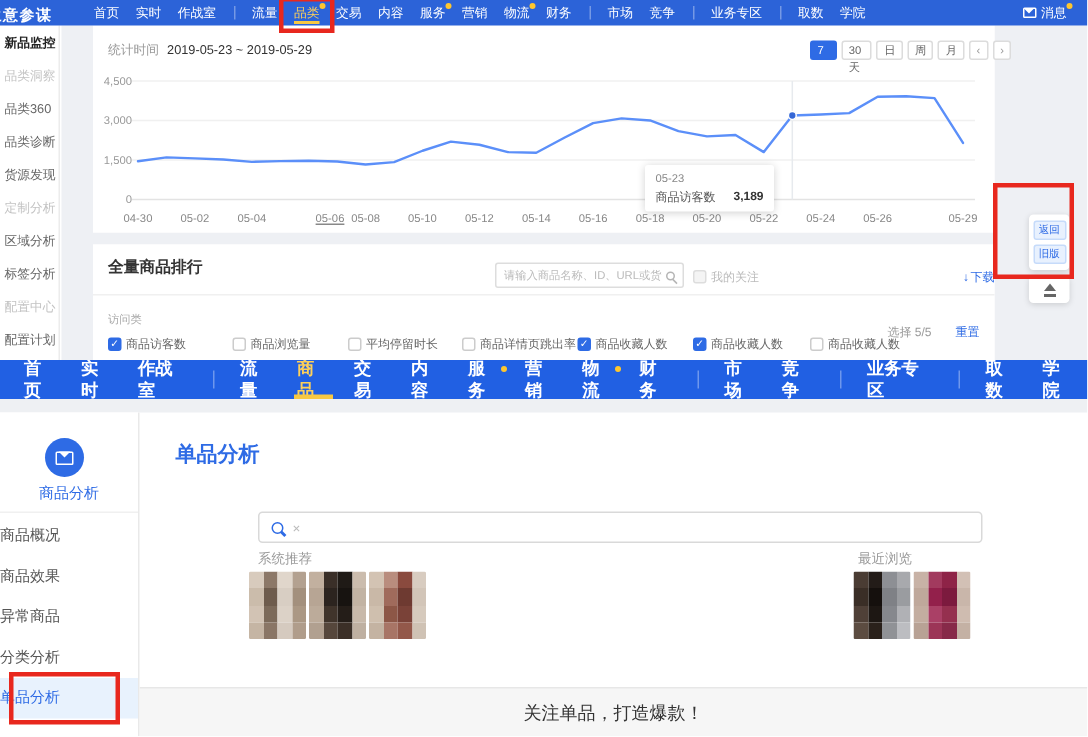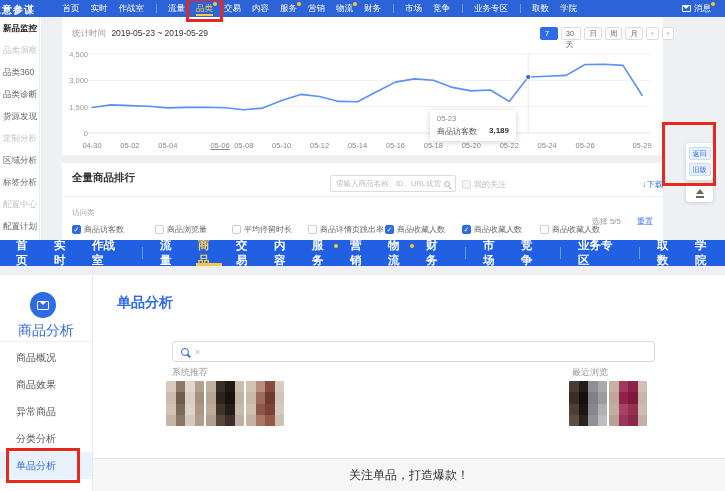--- a/index.html
+++ b/index.html
@@ -99,24 +99,24 @@
   .totop-icon::before{content:"";position:absolute;left:1px;top:0;border-left:4px solid transparent;border-right:4px solid transparent;border-bottom:5px solid #666}
   .totop-icon::after{content:"";position:absolute;left:1px;bottom:0;width:8px;height:1.5px;background:#666}
 
   
   .grey-band{position:absolute;left:0;top:26px;width:725px;height:9px;background:#eef0f3}
   .side-bot{position:absolute;left:0;top:35px;bottom:0;width:93px;background:#fff;border-right:1px solid #e9e9e9;z-index:2}
   .circle{position:absolute;left:30px;top:17px;width:26px;height:26px;border-radius:50%;background:#2e6be5;display:flex;align-items:center;justify-content:center}
   .env2{position:relative;width:12px;height:9px;border:1.3px solid #fff;border-radius:1px}
   .env2::after{content:"";position:absolute;left:1px;top:-1px;width:0;height:0;
     border-left:4.5px solid transparent;border-right:4.5px solid transparent;border-top:4px solid #fff}
-  .module{position:absolute;left:0;right:0;top:47px;text-align:center;font-size:14px;color:#2e6be5;font-weight:500}
+  .module{position:absolute;left:0;right:0;top:47px;text-align:center;font-size:10px;color:#2e6be5;font-weight:500}
   .sb-div{position:absolute;left:0;right:0;top:66px;height:1px;background:#f0f0f0}
   #sbItems{position:absolute;left:0;right:0;top:69px}
-  .sb-item{position:relative;height:27px;line-height:27px;padding-left:16px;font-size:10px;color:#555;cursor:pointer}
+  .sb-item{position:relative;height:27px;line-height:27px;font-size:10px;color:#555;cursor:pointer}
   .sb-item.on{background:#e8f2fd;color:#2e6be5}
   .btitle{position:absolute;left:117px;top:54px;font-size:14px;font-weight:700;color:#2e6be5}
   .bsearch{position:absolute;left:172px;top:101px;width:483px;height:21px;border:1px solid #d9d9d9;border-radius:3px;display:flex;align-items:center;padding:0 8px;gap:6px;background:#fff}
   .bsearch input{flex:1;min-width:0;border:0;outline:0;font-size:9px;color:#333}
   .bsearch input::placeholder{color:#9aa0a6}
   .x{color:#bbb;font-size:9px;cursor:pointer}
   .glabel{position:absolute;top:126px;font-size:9px;color:#9a9a9a}
   .l1{left:172px}.l2{left:572px}
   .thumbs{position:absolute;top:141px;display:flex;gap:2px}
   .t1{left:166px}.t2{left:569px}

